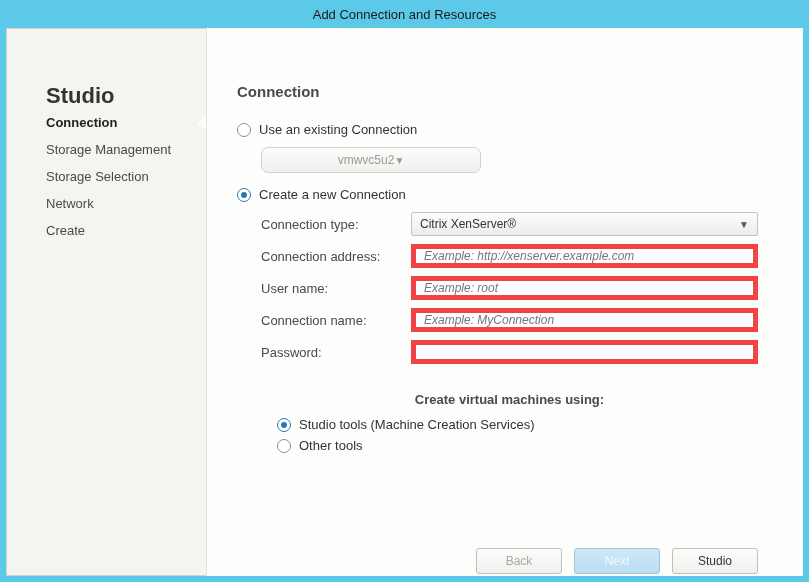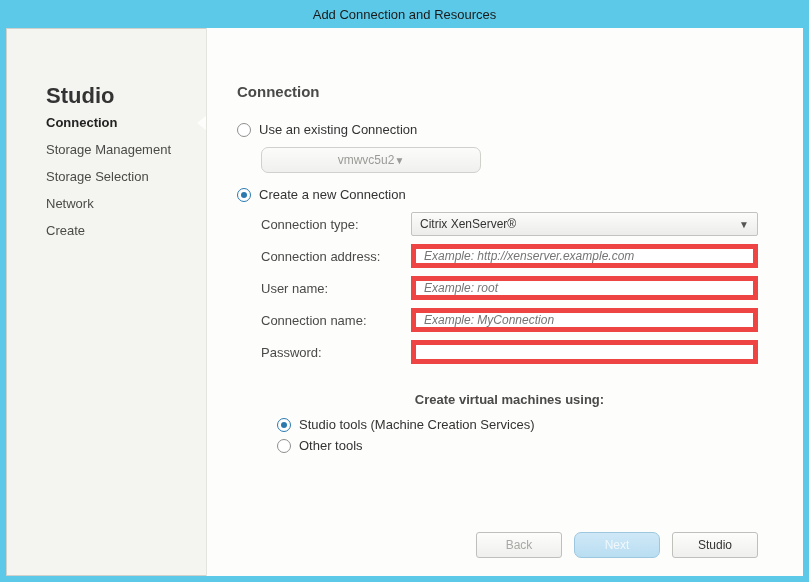--- a/index.html
+++ b/index.html
@@ -175,21 +175,21 @@
   }
   .sub-radio-block {
     margin-left: 40px;
   }
   .sub-radio-block .radio-row {
     margin-bottom: 6px;
   }
   .button-row {
     position: absolute;
     right: 45px;
-    bottom: 18px;
+    bottom: 2px;
     display: flex;
     gap: 12px;
   }
   .btn {
     min-width: 86px;
     height: 26px;
     border: 1px solid #bfbfbb;
     background: linear-gradient(#fdfdfc,#efefed);
     border-radius: 3px;
     font-size: 12px;
@@ -200,21 +200,20 @@
     justify-content: center;
   }
   .btn.disabled {
     color: #a8a8a4;
     cursor: default;
   }
   .btn.primary.disabled {
     background: linear-gradient(#cfe8f7,#b9def1);
     border-color: #9cc7df;
     color: #f0f8fc;
-    border-radius: 7px;
   }
 </style>
 </head>
 <body>
 
 <div class="window">
   <div class="titlebar">
     <span>Add Connection and Resources</span>
   </div>
   <div class="inner">

